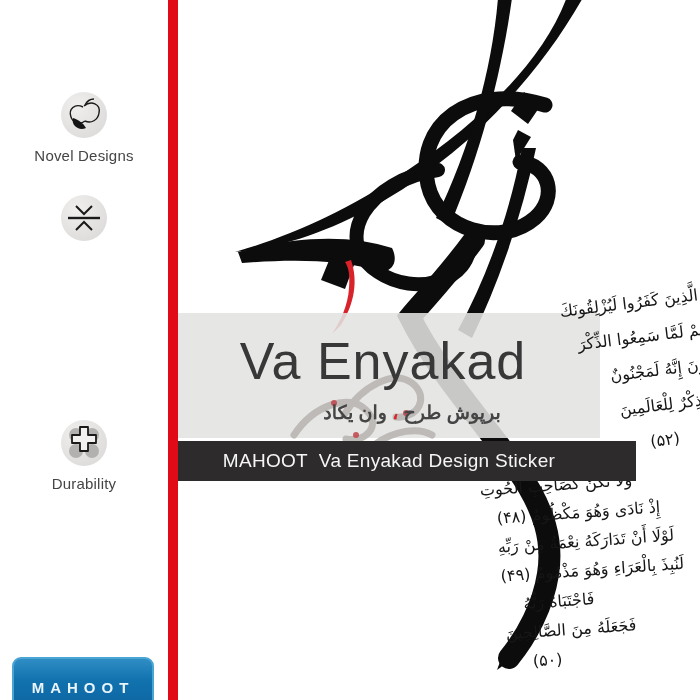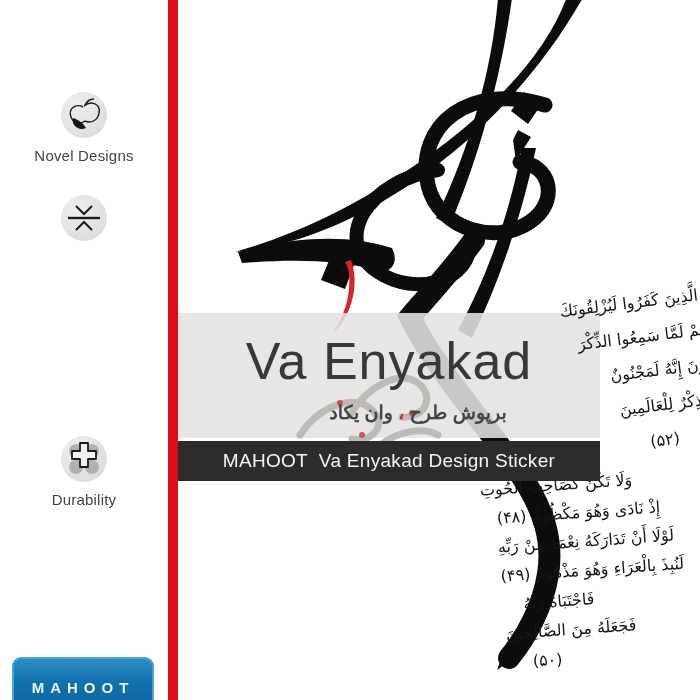--- a/index.html
+++ b/index.html
@@ -3,21 +3,21 @@
 <meta charset="utf-8">
 <style>
   html,body{margin:0;padding:0;}
   body{width:700px;height:700px;overflow:hidden;background:#ffffff;position:relative;
        font-family:"Liberation Sans", sans-serif;}
   .abs{position:absolute;}
 
   
   #sidebar{left:0;top:0;width:168px;height:700px;background:#ffffff;z-index:6;}
   .feature{position:absolute;left:0;width:168px;text-align:center;}
-  .f1{top:92px;} .f2{top:195px;} .f3{top:304px;} .f4{top:436px;} .f5{top:539px;}
+  .f1{top:92px;} .f2{top:195px;} .f3{top:304px;} .f4{top:420px;} .f5{top:539px;}
   .badge{width:46px;height:46px;border-radius:50%;margin:0 auto;
          background:radial-gradient(circle at 35% 30%, #f0efee 0%, #dedddc 75%, #d6d5d4 100%);
          display:flex;align-items:center;justify-content:center;}
   .feature .label{margin-top:9px;font-size:15px;color:#454545;letter-spacing:.2px;}
 
   #logo-badge{left:12px;top:657px;width:142px;height:58px;border-radius:9px;z-index:7;
       background:linear-gradient(180deg,#2f8dc4 0%,#1172ae 40%,#0d639f 100%);
       border:2px solid #4aa4d4;box-sizing:border-box;text-align:center;}
   #logo-badge .logo-text{color:#eaf4fb;font-size:15px;font-weight:bold;letter-spacing:6px;
       padding-top:20px;display:block;}
@@ -27,30 +27,30 @@
 
   
   #floral{left:0;top:0;z-index:2;}
   #calligraphy{left:0;top:0;z-index:2;}
 
   
   #gray-band{left:178px;top:313px;width:422px;height:125px;
       background:rgba(227,226,225,0.88);z-index:3;}
 
   
-  #band-content{left:178px;top:313px;width:422px;height:125px;z-index:4;}
+  #band-content{left:172px;top:313px;width:422px;height:125px;z-index:4;}
   #watermark{position:absolute;left:100px;top:30px;}
   #main-title{position:absolute;left:0;top:18px;width:422px;text-align:center;
       font-size:52px;color:#383838;letter-spacing:1px;}
   #subtitle{position:absolute;left:0;top:88px;width:480px;text-align:center;direction:rtl;
       font-size:19px;font-weight:bold;color:#454545;}
   #subtitle .red{color:#d8232a;}
 
   
-  #dark-band{left:178px;top:441px;width:422px;height:40px;background:#2d2b2c;z-index:5;}
+  #dark-band{left:178px;top:441px;width:422px;height:40px;background:#2d2b2c;z-index:5;padding-left:36px;}
   #banner-text{position:absolute;left:0;top:0;width:422px;height:40px;line-height:40px;
       text-align:center;color:#f7f6f6;font-size:19px;letter-spacing:.3px;white-space:pre;z-index:6;}
 
   
   .verse{z-index:4;direction:rtl;text-align:right;color:#161616;
       font-family:"DejaVu Sans", sans-serif;font-size:16px;}
   .verse div{white-space:nowrap;}
   #verse-top{right:-55px;top:270px;width:280px;line-height:35px;
       transform:rotate(-7deg);transform-origin:top right;}
   #verse-top .vt1{padding-left:0;padding-right:14px;}

